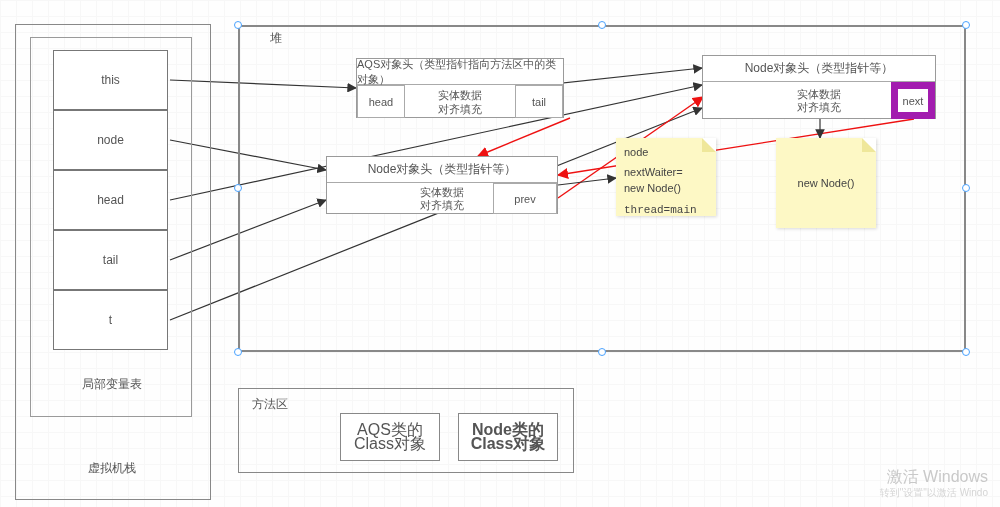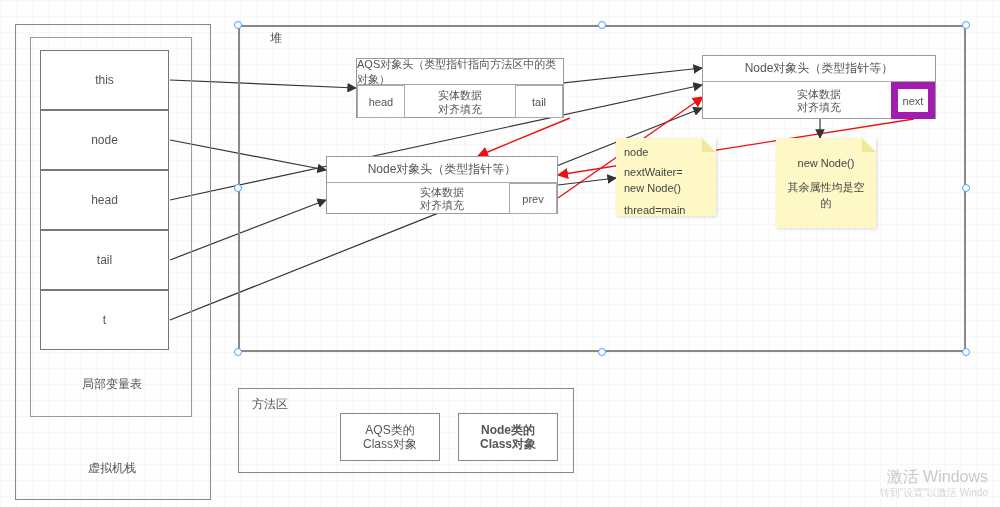--- a/index.html
+++ b/index.html
@@ -21,21 +21,21 @@
     border: 1px solid #9a9a9a;
     background: rgba(255,255,255,0.0);
   }
   .lbl { position: absolute; text-align: center; }
 
   
   #vmstack { left: 15px; top: 24px; width: 196px; height: 476px; border:1px solid #888; }
   #localvar { left: 30px; top: 37px; width: 162px; height: 380px; }
   
   .slot {
-    position:absolute; left:40px; width:129px; height:60px;
+    position:absolute; left:53px; width:115px; height:60px;
     border:1px solid #777; background:#fff; text-align:center;
     display:flex; align-items:center; justify-content:center;
   }
   #slot-this { top:50px; }
   #slot-node { top:110px; }
   #slot-head { top:170px; }
   #slot-tail { top:230px; }
   #slot-t    { top:290px; }
 
   #lbl-localvar { top:376px; left:72px; width:80px; }
@@ -56,42 +56,42 @@
   
   #nodeA { left:702px; top:55px; width:234px; height:64px; }
   #nodeA .hdr { height:26px; border-bottom:1px solid #aaa; display:flex; align-items:center; justify-content:center;}
   #nodeA .bdy { height:38px; display:flex; flex-direction:column; align-items:center; justify-content:center; font-size:11px; line-height:13px;}
   #nodeA-next { position:absolute; top:26px; right:0; width:44px; height:37px; border:7px solid #a21caf; background:#fff; display:flex; align-items:center; justify-content:center; font-size:11px;}
 
   
   #nodeB { left:326px; top:156px; width:232px; height:58px; }
   #nodeB .hdr { height:26px; border-bottom:1px solid #aaa; display:flex; align-items:center; justify-content:center;}
   #nodeB .bdy { height:32px; display:flex; flex-direction:column; align-items:center; justify-content:center; font-size:11px; line-height:13px;}
-  #nodeB-prev { position:absolute; top:26px; right:0; width:48px; height:31px; border:1px solid #aaa; background:#fff; display:flex; align-items:center; justify-content:center; font-size:11px;}
+  #nodeB-prev { position:absolute; top:26px; right:0; width:64px; height:31px; border:1px solid #aaa; background:#fff; display:flex; align-items:center; justify-content:center; font-size:11px;}
 
   
   .note {
     position:absolute; background:#fdf8c5; box-shadow:1px 1px 3px rgba(0,0,0,0.15);
     padding:6px 8px; font-size:11px; line-height:16px; color:#444;
   }
   .note::before {
     content:""; position:absolute; right:0; top:0; width:0; height:0;
     border-top:14px solid #fff; border-left:14px solid #efe79a;
   }
   #note1 { left:616px; top:138px; width:100px; height:78px;}
   #note1 .title { font-size:11px; margin-bottom:4px;}
   #note2 { left:776px; top:138px; width:100px; height:90px; text-align:center; display:flex; flex-direction:column; justify-content:center; gap:8px;}
 
   
   #method { left:238px; top:388px; width:336px; height:85px; border:1px solid #888;}
   #lbl-method { left:252px; top:396px; }
   .classbox {
     position:absolute; top:413px; width:100px; height:48px; border:1px solid #888;
     display:flex; align-items:center; justify-content:center; text-align:center;
-    font-size:12px; line-height:14px; background:#fff;
+    font-size:16px; line-height:14px; background:#fff;
   }
   #classbox-aqs { left:340px; }
   #classbox-node { left:458px; }
 
   
   .handle {
     position:absolute; width:8px; height:8px;
     background:#fff; border:1px solid #4aa3ff; border-radius:50%;
     transform:translate(-4px,-4px);
   }
@@ -208,26 +208,25 @@
   </div>
   <div id="nodeB-prev">prev</div>
 </div>
 
 <div id="note1" class="note">
   <div class="title">node</div>
   <div>
     <span>nextWaiter=</span><br>
     <span>new Node()</span>
   </div>
-  <div style="margin-top:6px;">thread=main</div>
+  <div style="margin-top:6px;font-family:Liberation Mono, monospace;">thread=main</div>
 </div>
 
 <div id="note2" class="note">
   <div>new Node()</div>
-  <div>其余属性均是空的</div>
 </div>
 
 <div id="method" class="frame"></div>
 <div id="lbl-method" class="lbl">方法区</div>
 
 <div id="classbox-aqs" class="classbox">
   <span style="white-space:pre-line;">AQS类的
 Class对象</span>
 </div>
 <div id="classbox-node" class="classbox">

